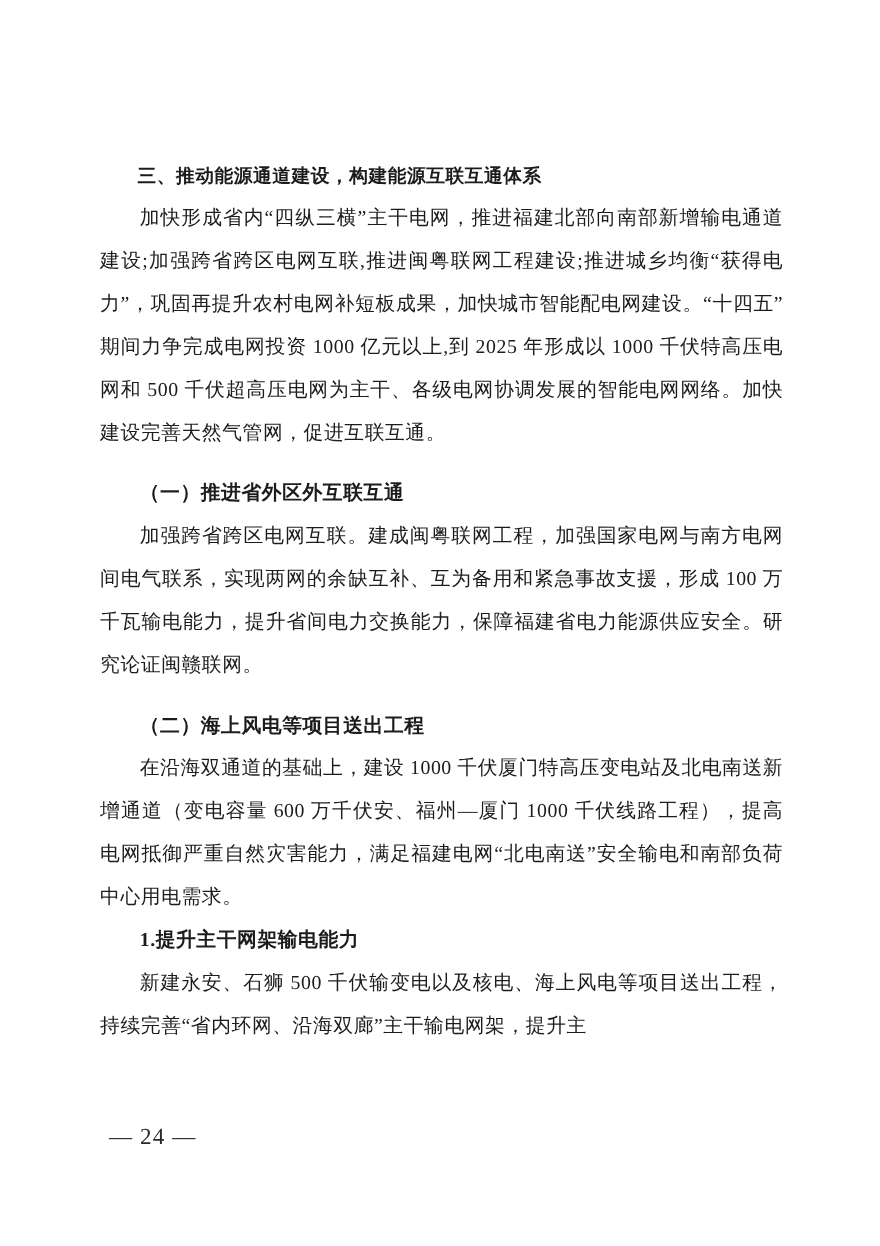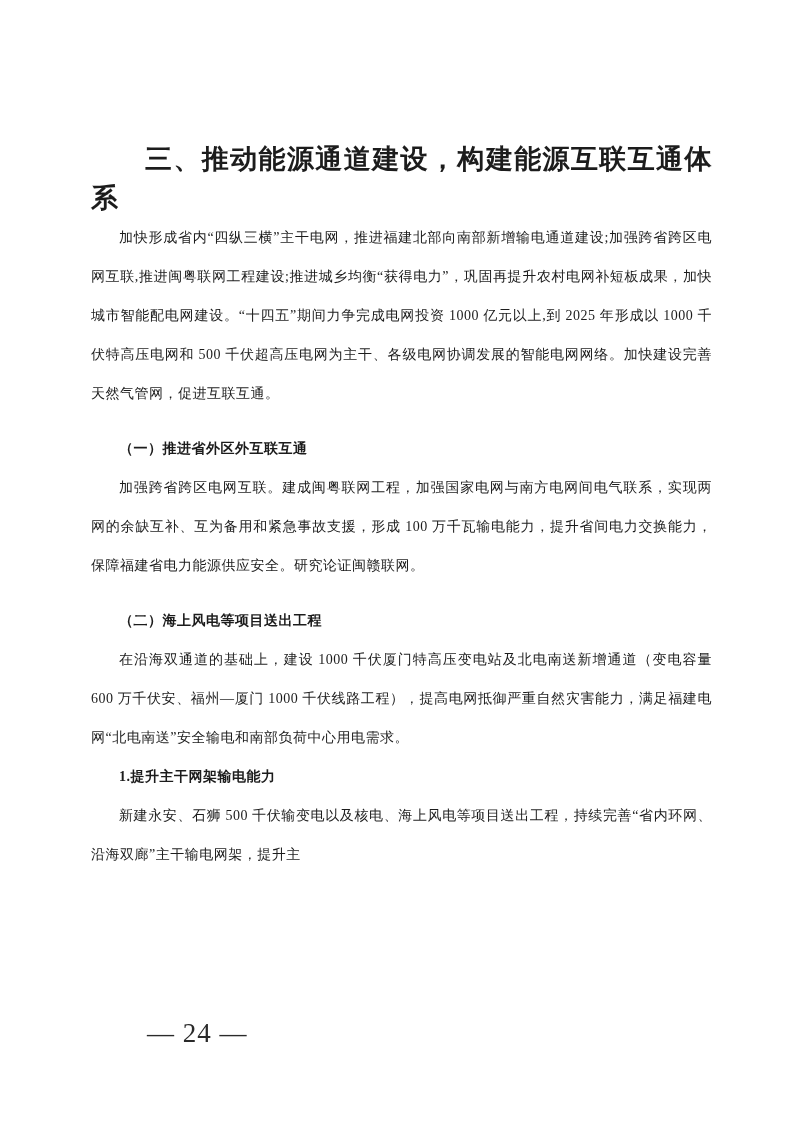--- a/index.html
+++ b/index.html
@@ -16,54 +16,53 @@
     font-family: "Liberation Serif", "DejaVu Serif", serif;
     color: #1c1c1c;
   }
   .content {
     position: absolute;
     left: 91px;
     top: 140px;
     width: 621px;
   }
   .block {
-    font-size: 14px;
+    font-size: 18px;
     line-height: 39px;
     text-indent: 2em;
     text-align: justify;
     text-justify: inter-ideograph;
     letter-spacing: 0.5px;
     margin: 0;
   }
   .section-heading {
     font-family: "Liberation Sans", "DejaVu Sans", sans-serif;
     font-weight: 700;
-    font-size: 27px;
+    font-size: 17px;
     letter-spacing: 0.5px;
   }
   .sub-heading {
     font-weight: 700;
     margin-top: 16px;
   }
   .numbered-heading {
     font-weight: 700;
   }
   .paragraph {
     font-weight: 400;
   }
   .footer {
     position: absolute;
     left: 99px;
     top: 1020px;
-    font-size: 27px;
+    font-size: 21px;
     line-height: 26px;
     color: #2a2a2a;
     letter-spacing: 1px;
     font-family: "Liberation Serif", "DejaVu Serif", serif;
-    margin-left: 48px;
   }
 </style>
 </head>
 <body>
 
 <div class="page">
 
   <div class="content">
     <div class="block section-heading">三、推动能源通道建设，构建能源互联互通体系</div>
 

